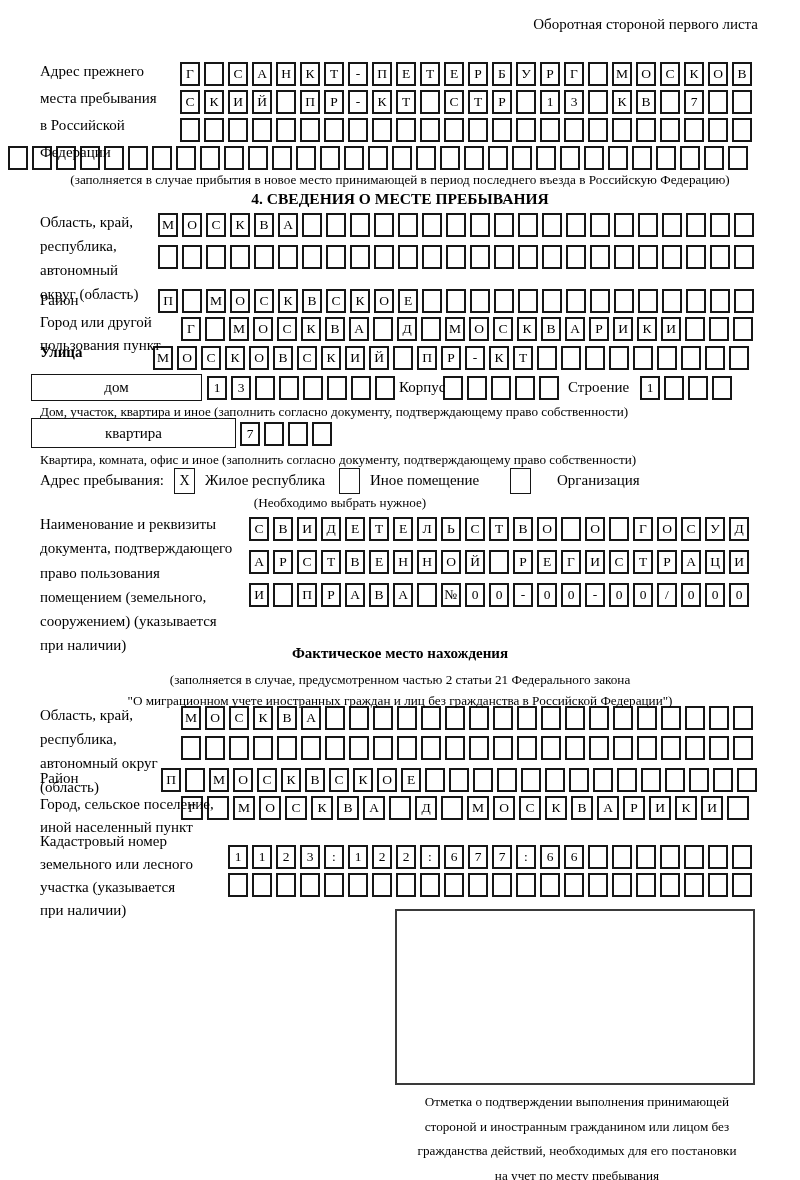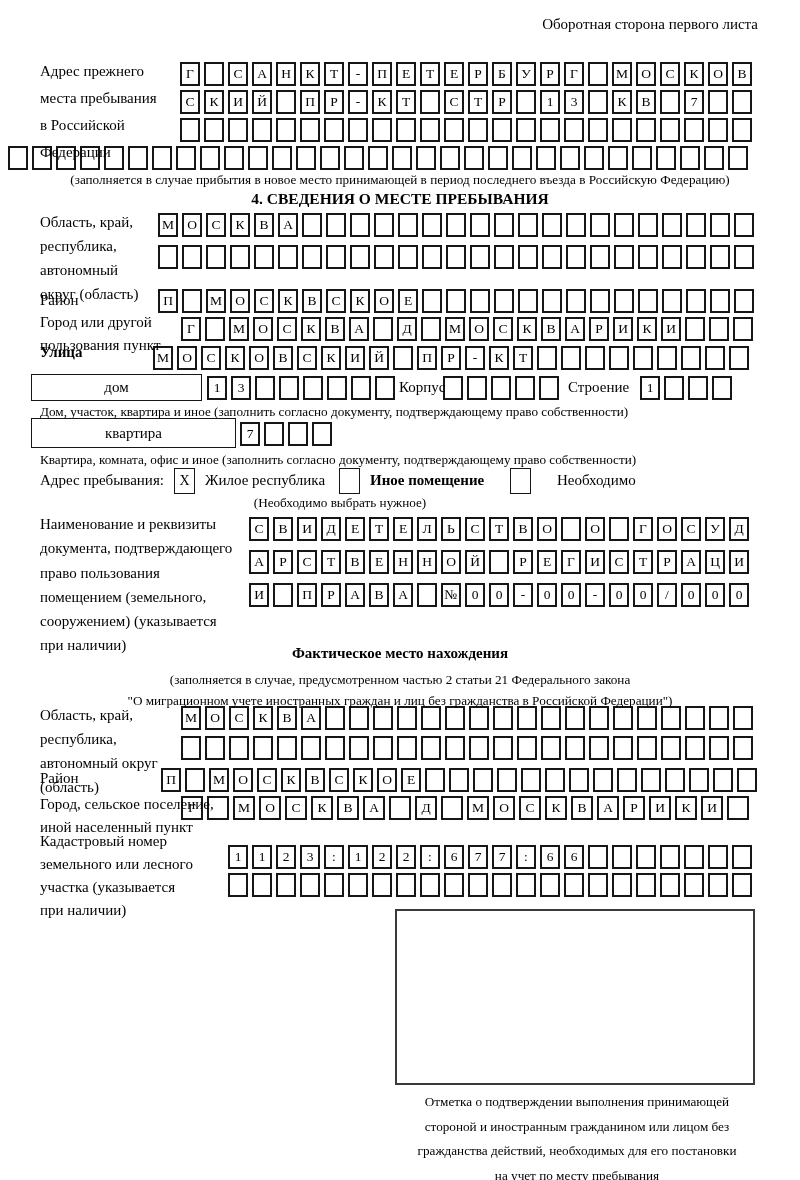--- a/index.html
+++ b/index.html
@@ -27,21 +27,21 @@
   .chk {
     position:absolute; width:21px; height:26px; border:1.7px solid #161616;
     display:flex; align-items:center; justify-content:center; font-size:14px;
   }
   .stamp { position:absolute; border:2px solid #3a3a3a; background:#fff; }
   .lbl { line-height:24px; }
 </style>
 </head>
 <body>
 
-<div class="abs" style="top:16px; right:42px;">Оборотная сторона первого листа</div>
+<div class="abs" style="top:16px; right:42px;">Оборотная стороной первого листа</div>
 
 <div id="grid-layer">
     <div class="cell-row" style="left: 180px; top: 62px; gap: 4px;">
       <div class="cell" style="width: 20px; height: 24px;">Г</div>
       <div class="cell" style="width: 20px; height: 24px;"></div>
       <div class="cell" style="width: 20px; height: 24px;">С</div>
       <div class="cell" style="width: 20px; height: 24px;">А</div>
       <div class="cell" style="width: 20px; height: 24px;">Н</div>
       <div class="cell" style="width: 20px; height: 24px;">К</div>
       <div class="cell" style="width: 20px; height: 24px;">Т</div>
@@ -559,23 +559,23 @@
 
 <div class="wide-box" style="left:31px; top:418px; width:205px; height:30px;">
   <span>квартира</span>
 </div>
 <div class="abs note" style="left:40px; top:452px;">Квартира, комната, офис и иное (заполнить согласно документу, подтверждающему право собственности)</div>
 
 <div class="abs" style="left:40px; top:472px;">Адрес пребывания:</div>
 <div class="chk" style="left:174px; top:468px;">Х</div>
 <div class="abs" style="left:205px; top:472px;">Жилое республика</div>
 <div class="chk" style="left:339px; top:468px;"></div>
-<div class="abs" style="left:370px; top:472px;font-weight:bold;">Иное помещение</div>
+<div class="abs" style="left:370px; top:472px;">Иное помещение</div>
 <div class="chk" style="left:510px; top:468px;"></div>
-<div class="abs" style="left:557px; top:472px;">Необходимо</div>
+<div class="abs" style="left:557px; top:472px;">Организация</div>
 <div class="abs note" style="left:175px; top:495px; width:330px; text-align:center;">(Необходимо выбрать нужное)</div>
 
 <div class="abs pre lbl" style="left:40px; top:512px; line-height:24.3px;">Наименование и реквизиты
 документа, подтверждающего
 право пользования
 помещением (земельного,
 сооружением) (указывается
 при наличии)</div>
 
 <div class="abs ctr bold" style="top:645px;">Фактическое место нахождения</div>

